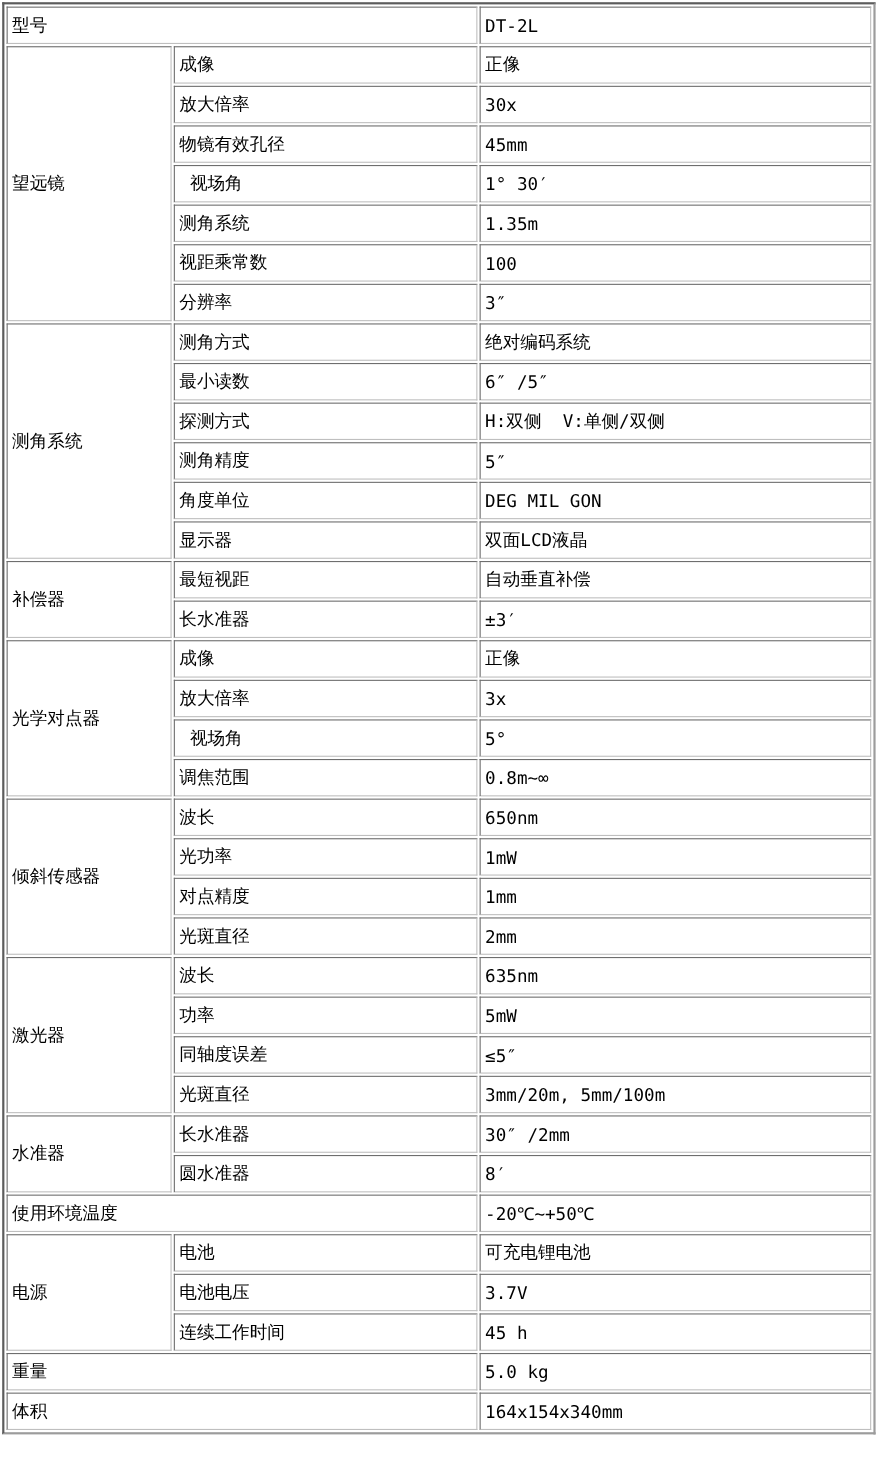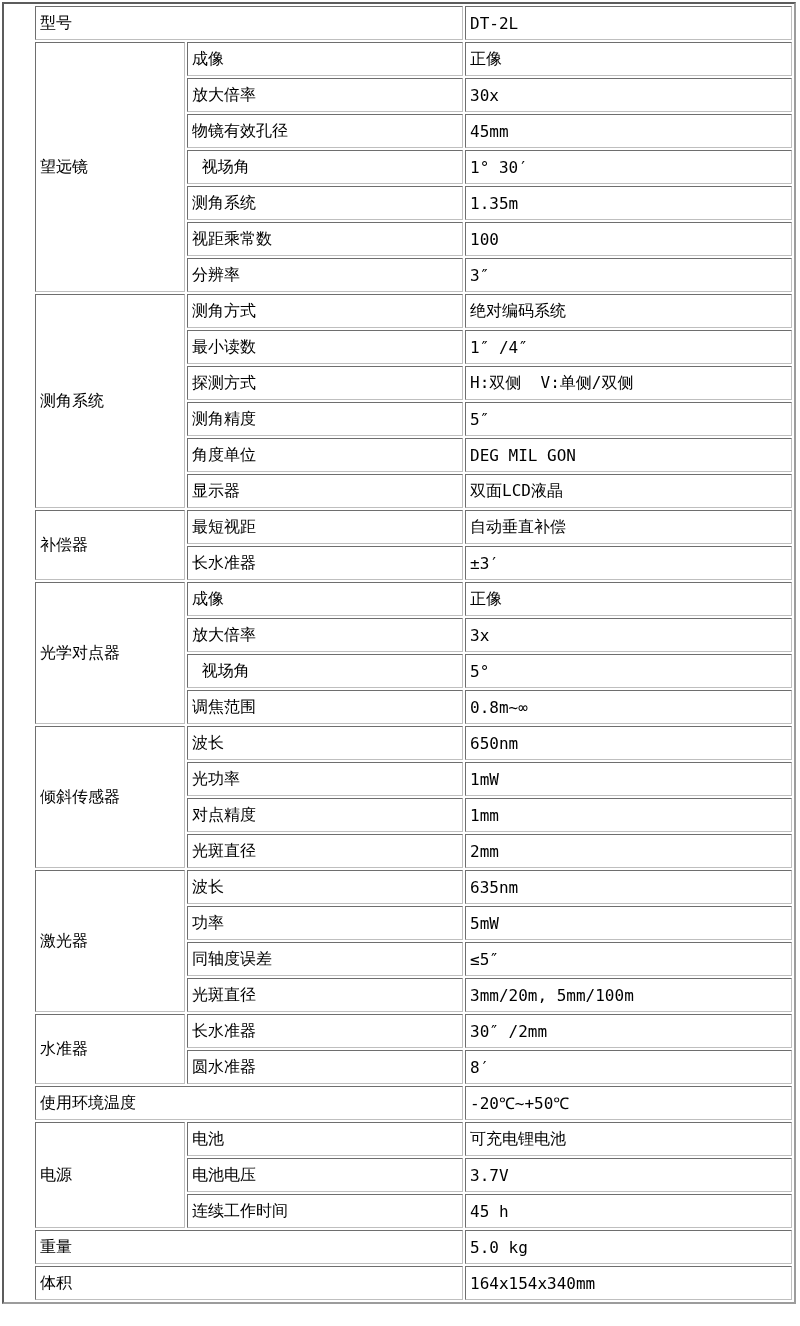--- a/index.html
+++ b/index.html
@@ -12,21 +12,20 @@
     width: 794px;
     table-layout: fixed;
     border-collapse: separate;
     border-spacing: 2px;
     border-style: solid;
     border-width: 2px;
     border-color: #5c5c5c #9c9c9c #9c9c9c #5c5c5c;
     font-family: "DejaVu Sans Mono", "Liberation Mono", monospace;
     font-size: 16px;
     color: #000000;
-    padding-left: 29px;
   }
   td {
     border-style: solid;
     border-width: 1px;
     border-color: #6e6e6e #bfbfbf #bfbfbf #6e6e6e;
     height: 32px;
     padding: 0 4px;
     vertical-align: middle;
     white-space: pre-wrap;
     overflow: hidden;
@@ -80,21 +79,21 @@
       <td>3″</td>
     </tr>
 
     <tr>
       <td class="group" rowspan="6">测角系统</td>
       <td>测角方式</td>
       <td>绝对编码系统</td>
     </tr>
     <tr>
       <td>最小读数</td>
-      <td>1″ /4″</td>
+      <td>6″ /5″</td>
     </tr>
     <tr>
       <td>探测方式</td>
       <td>H:双侧  V:单侧/双侧</td>
     </tr>
     <tr>
       <td>测角精度</td>
       <td>5″</td>
     </tr>
     <tr>

